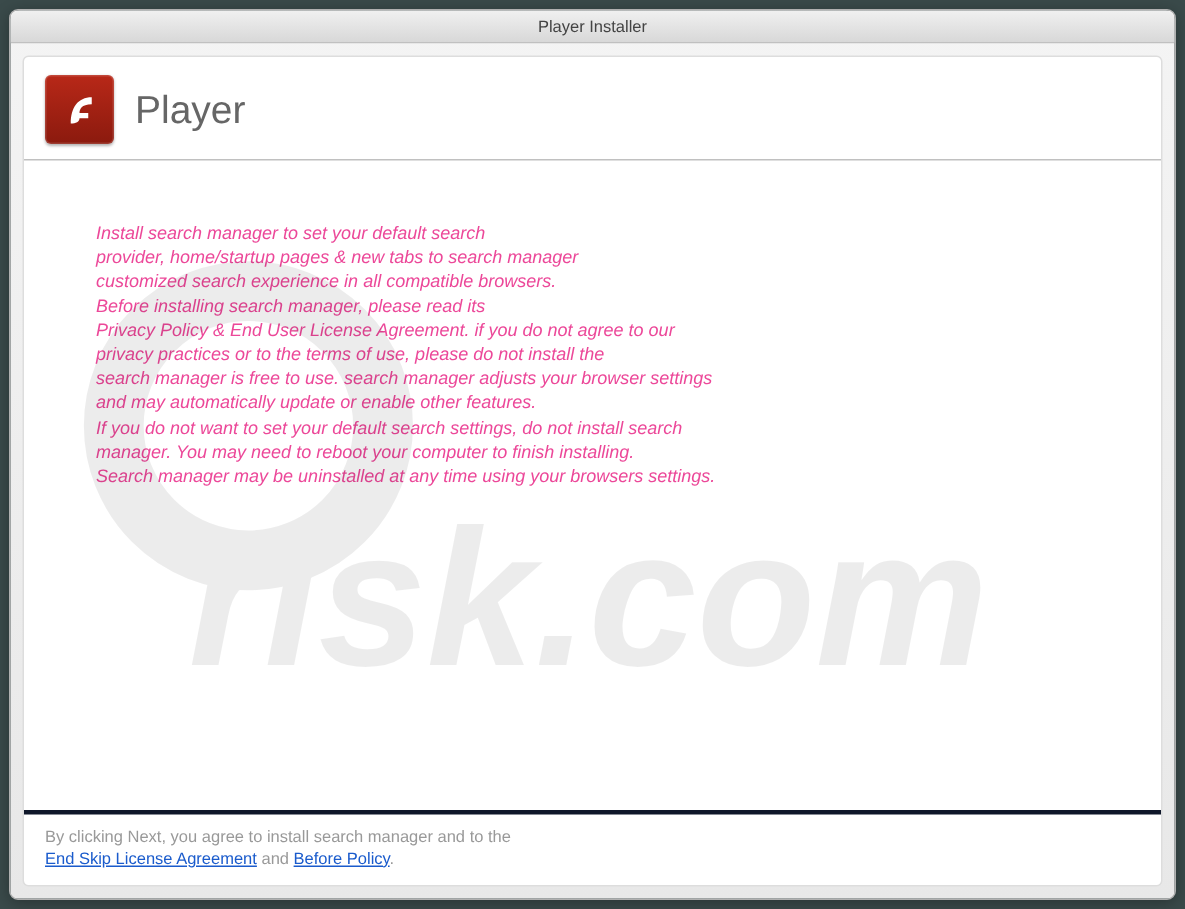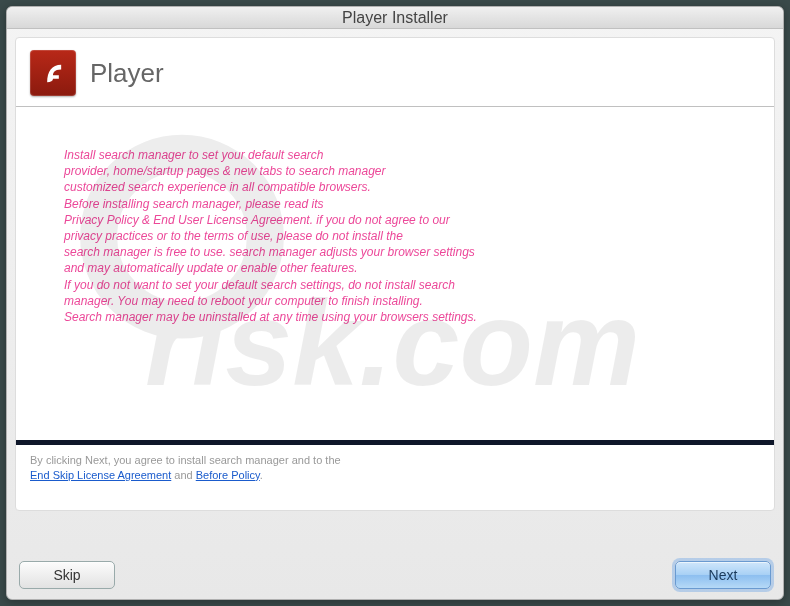--- a/index.html
+++ b/index.html
@@ -22,29 +22,28 @@
       flex-direction: column;
     }
     .titlebar {
       height: 22px;
       background: linear-gradient(#f0f0f0, #d8d8d8);
       border-bottom: 1px solid #c0c0c0;
       border-radius: 6px 6px 0 0;
       display: flex;
       align-items: center;
       justify-content: center;
-      font-size: 16px;
+      font-size: 11px;
       color: #444;
     }
     .content-wrap {
       flex: 1;
       padding: 8px;
       display: flex;
       flex-direction: column;
-      gap: 44px;
     }
     .content {
       flex: 1;
       background: #fff;
       border-radius: 4px;
       border: 1px solid #ddd;
       display: flex;
       flex-direction: column;
       overflow: hidden;
     }
@@ -84,22 +83,22 @@
       font-style: italic;
     }
     .watermark {
       position: absolute;
       left: 0; right: 0; top: 0; bottom: 0;
       pointer-events: none;
       opacity: 0.07;
     }
     .watermark svg { width: 100%; height: 100%; }
     .footer-note {
-      padding: 8px 14px 28px;
-      border-top: 5px solid #0f172a;
+      padding: 8px 14px 10px;
+      border-top: 3px solid #0f172a;
       font-size: 11px;
       color: #999;
       line-height: 1.3;
     }
     .footer-note a {
       color: #1a5bcc;
       text-decoration: underline;
       cursor: pointer;
     }
     .button-bar {
@@ -162,18 +161,14 @@
 and may automatically update or enable other features.
 If you do not want to set your default search settings, do not install search
 manager. You may need to reboot your computer to finish installing.
 Search manager may be uninstalled at any time using your browsers settings.</div>
       </div>
       <div class="footer-note">
         <span>By clicking Next, you agree to install search manager and to the</span><br>
         <a>End Skip License Agreement</a><span> and </span><a>Before Policy</a><span>.</span>
       </div>
     </div>
-    <div class="button-bar">
-      <button class="btn btn-skip">Skip</button>
-      <button class="btn btn-next">Next</button>
-    </div>
   </div>
 </div>
 
 </body></html>

